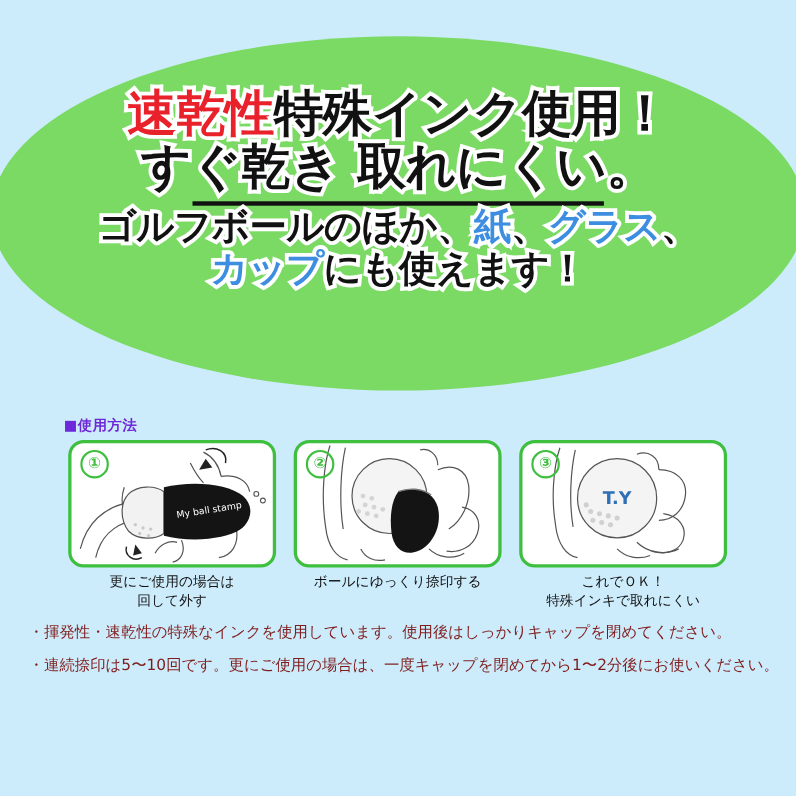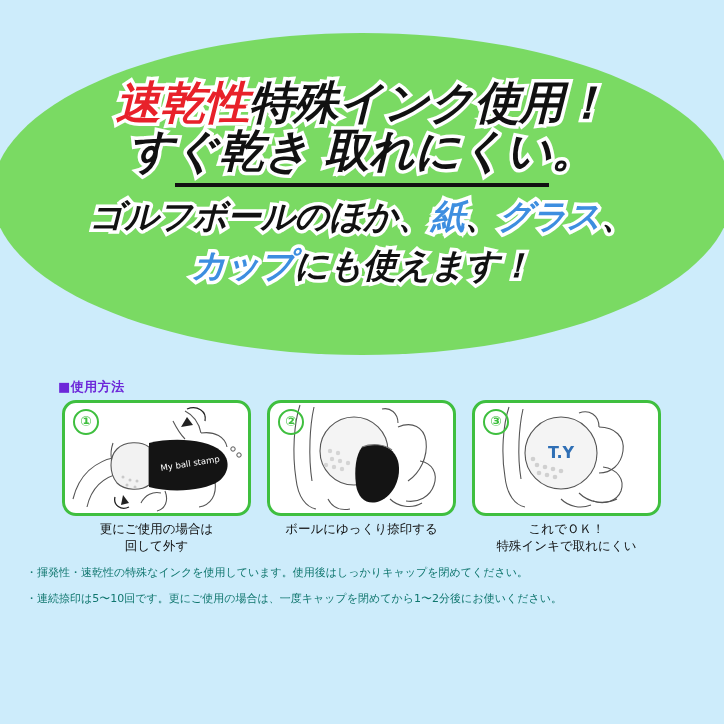--- a/index.html
+++ b/index.html
@@ -37,33 +37,32 @@
     position: absolute;
     left: 0; top: 0;
     width: 724px;
     height: 365px;
     display: flex;
     flex-direction: column;
     align-items: center;
     justify-content: flex-start;
     padding-top: 80px;
     box-sizing: border-box;
-    font-style: italic;
   }
 
   .line {
     white-space: nowrap;
     font-weight: bold;
     letter-spacing: -0.5px;
     line-height: 1.02;
   }
   .l1 { font-size: 45px; }
   .l2 { font-size: 45px; margin-top: 2px; }
-  .l3 { font-size: 34px; margin-top: 10px; }
-  .l4 { font-size: 34px; margin-top: 15px; }
+  .l3 { font-size: 34px; }
+  .l4 { font-size: 34px; margin-top: 4px; }
 
   
   .ow {
     color: #111;
     -webkit-text-stroke: 7px #ffffff;
     paint-order: stroke fill;
   }
   .ored {
     color: #e8212a;
     -webkit-text-stroke: 7px #ffffff;
@@ -134,22 +133,22 @@
   }
 
   
   #notes {
     position: absolute;
     left: 26px;
     top: 566px;
     width: 676px;
   }
   .note {
-    font-size: 11px;
-    color: #0f766e;
+    font-size: 14px;
+    color: #7f1d1d;
     line-height: 1.3;
     margin-bottom: 12px;
     white-space: nowrap;
   }
 </style>
 </head>
 <body>
 
 <div id="hero">
   <div id="hero-ellipse"></div>

